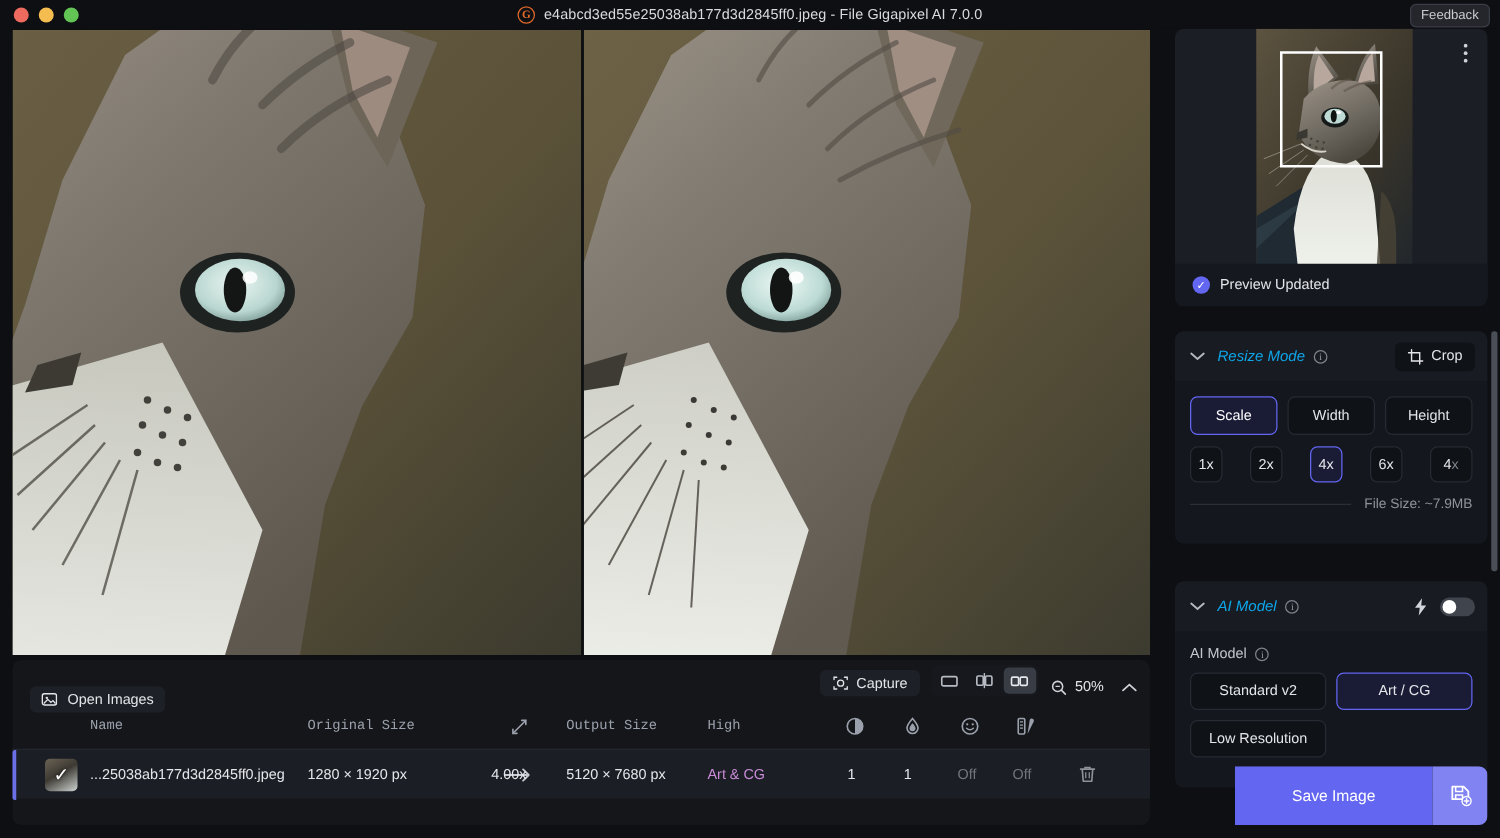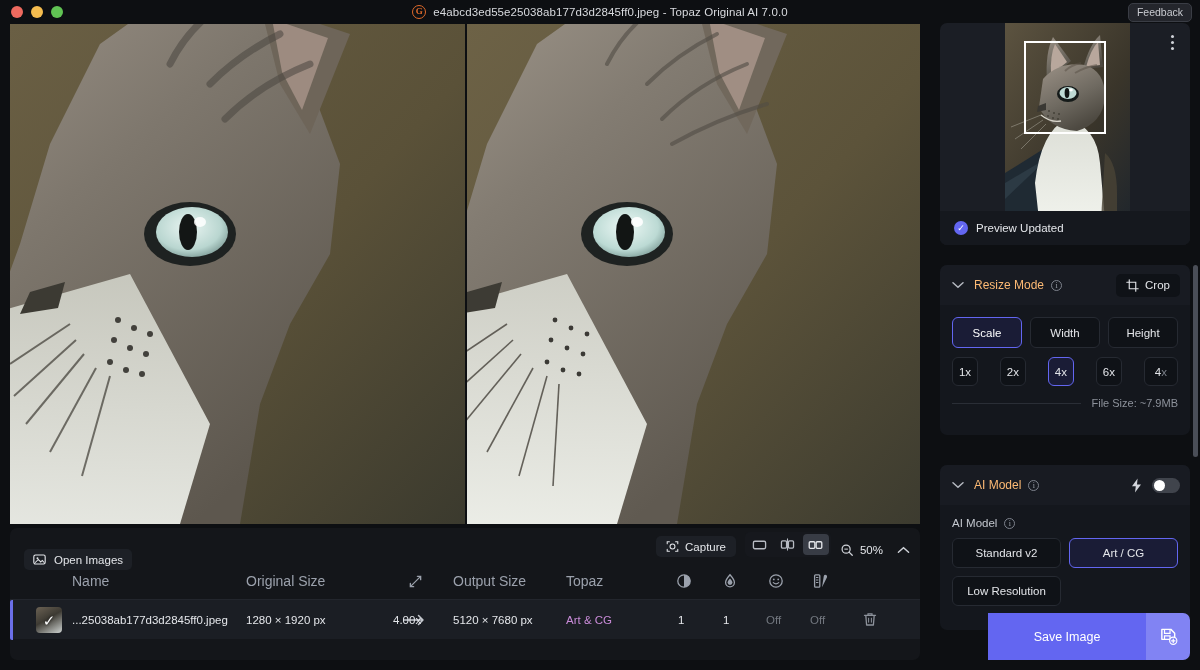--- a/index.html
+++ b/index.html
@@ -90,21 +90,21 @@
     display: flex; align-items: center; justify-content: center;
   }
   .view-btn.active { background: #383c45; }
   .zoom-group {
     display: flex; align-items: center; gap: 6px;
     font-size: 11.5px; color: #e3e5e9;
   }
 
   
   .thead {
-    position: relative; height: 36px; font-size: 14px; color: #9ba1ac;
+    position: relative; height: 36px; font-size: 11px; color: #9ba1ac; font-family: Liberation Mono, monospace;
   }
   .trow {
     position: relative; height: 40px;
     background: #1b1e24; border-top: 1px solid #23262d;
     font-size: 11.5px; color: #e4e6ea;
   }
   .row-accent {
     position: absolute; left: 0; top: 0; width: 3px; height: 40px;
     background: #6b6fe8; border-radius: 2px 0 0 2px;
   }
@@ -155,21 +155,21 @@
 
   .card {
     position: absolute; left: 10px; width: 250px;
     background: #14171d; border-radius: 7px; overflow: hidden;
   }
   .card-head {
     height: 40px; display: flex; align-items: center;
     padding: 0 10px 0 12px; background: #181b22;
   }
   .chev { font-size: 10px; color: #b5b9c1; margin-right: 10px; }
-  .card-title { font-size: 12px; color: #fdba74; }
+  .card-title { font-size: 12px; color: #0ea5e9; font-style: italic; }
   .info-i {
     display: inline-block; width: 11px; height: 11px; border-radius: 50%;
     border: 1px solid #7d828c; color: #9aa0a9; font-size: 8px;
     line-height: 9px; text-align: center; margin-left: 7px;
     font-family: "Liberation Serif", serif;
   }
   .crop-btn {
     margin-left: auto; display: flex; align-items: center; gap: 6px;
     background: #0f1217; border-radius: 5px; padding: 5px 10px;
     font-size: 11.5px; color: #e3e5e9; justify-content: flex-end;
@@ -253,21 +253,21 @@
 <div class="app">
 
   <div class="titlebar">
     <div class="traffic">
       <span class="dot red"></span>
       <span class="dot yellow"></span>
       <span class="dot green"></span>
     </div>
     <div class="title-center">
       <span class="g-logo">G</span>
-      <span class="title-text">e4abcd3ed55e25038ab177d3d2845ff0.jpeg - Topaz Original AI 7.0.0</span>
+      <span class="title-text">e4abcd3ed55e25038ab177d3d2845ff0.jpeg - File Gigapixel AI 7.0.0</span>
     </div>
     <div class="feedback-btn">Feedback</div>
   </div>
 
   <div class="viewer">
 
     <div class="pane left">
       <svg class="cat-canvas" viewBox="0 0 455 500" preserveAspectRatio="xMidYMid slice">
         <defs>
           <linearGradient id="bgL" x1="0" y1="0" x2="1" y2="1">
@@ -451,21 +451,21 @@
       <div class="cell" style="left:62px">Name</div>
       <div class="cell" style="left:236px">Original Size</div>
       <div class="cell" style="left:398px">
         <svg width="15" height="15" viewBox="0 0 16 16">
           <path d="M10 2.5 H13.5 V6" fill="none" stroke="#9ba1ac" stroke-width="1.4" stroke-linecap="round"></path>
           <path d="M6 13.5 H2.5 V10" fill="none" stroke="#9ba1ac" stroke-width="1.4" stroke-linecap="round"></path>
           <path d="M13.2 2.8 L2.8 13.2" stroke="#9ba1ac" stroke-width="1.4" stroke-linecap="round"></path>
         </svg>
       </div>
       <div class="cell" style="left:443px">Output Size</div>
-      <div class="cell" style="left:556px">Topaz</div>
+      <div class="cell" style="left:556px">High</div>
       <div class="cell" style="left:666px">
         <svg width="16" height="16" viewBox="0 0 16 16">
           <circle cx="8" cy="8" r="6.2" fill="none" stroke="#9ba1ac" stroke-width="1.3"></circle>
           <path d="M8 1.8 A6.2 6.2 0 0 1 8 14.2 Z" fill="#9ba1ac"></path>
         </svg>
       </div>
       <div class="cell" style="left:712px">
         <svg width="16" height="16" viewBox="0 0 16 16">
           <path d="M8 1.8 C10.8 5 12.4 7 12.4 9.4 A4.4 4.4 0 0 1 3.6 9.4 C3.6 7 5.2 5 8 1.8 Z" fill="none" stroke="#9ba1ac" stroke-width="1.3"></path>
           <path d="M8 5.5 C9.6 7.4 10.4 8.4 10.4 9.6 A2.4 2.4 0 0 1 5.6 9.6 C5.6 8.4 6.4 7.4 8 5.5 Z" fill="#9ba1ac"></path>

